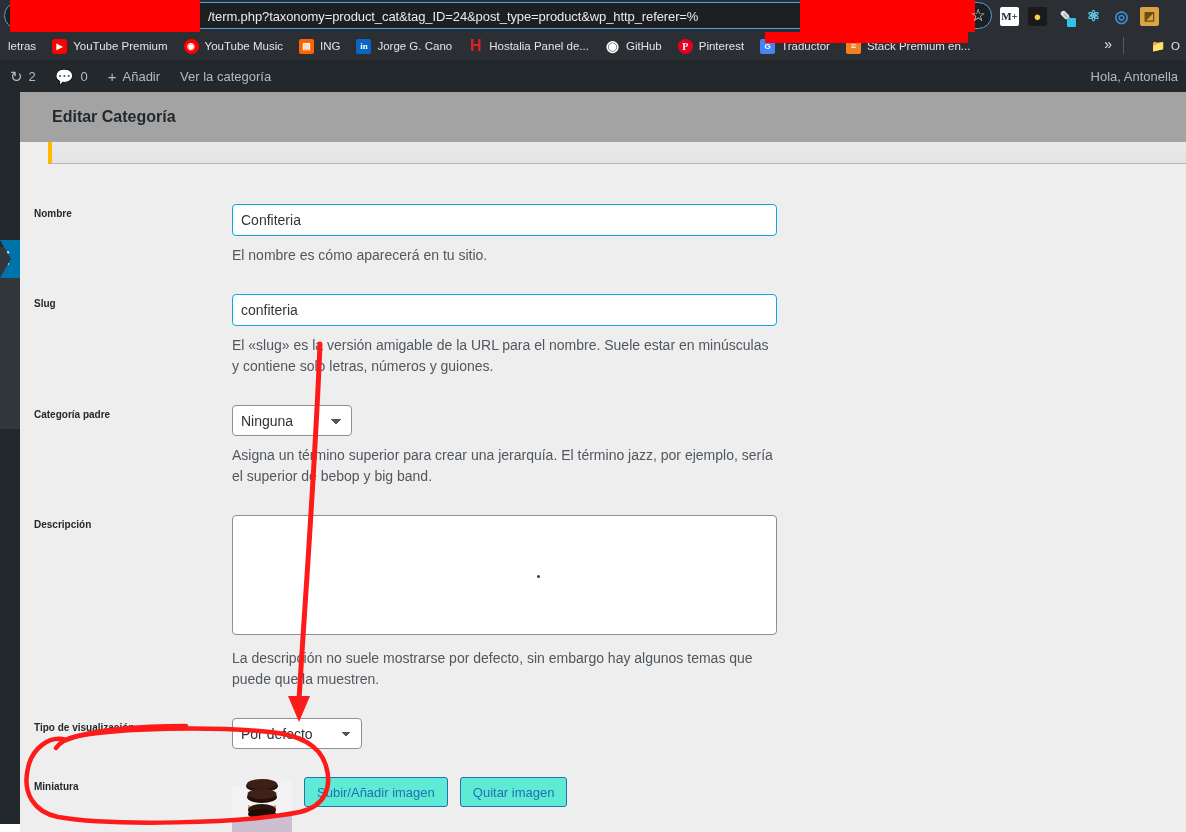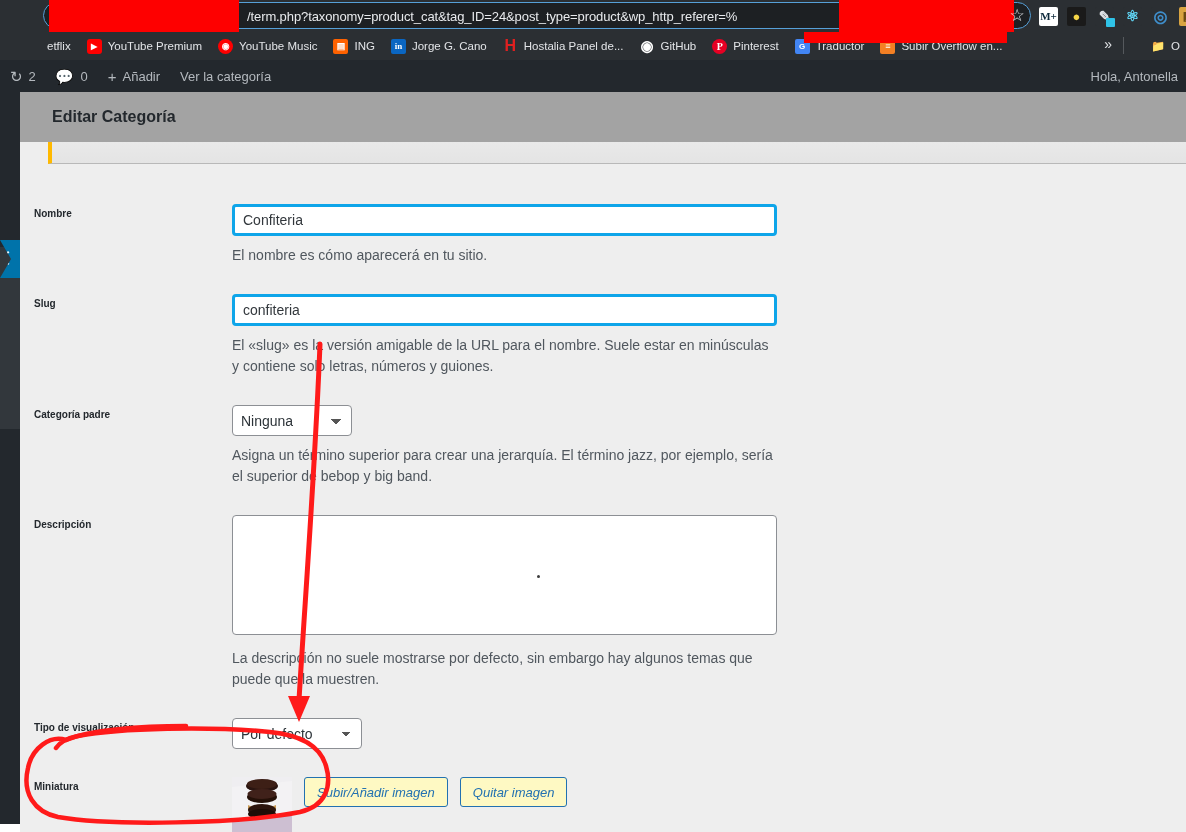--- a/index.html
+++ b/index.html
@@ -5,21 +5,21 @@
   * { box-sizing: border-box; }
   html, body { margin:0; padding:0; }
   body {
     width:1186px; height:832px; overflow:hidden;
     font-family:"Liberation Sans", sans-serif;
     background:#ffffff;
     position:relative;
   }
 
   
-  .browser { width:1186px; background:#2b2f33;padding-left:39px; }
+  .browser { width:1186px; background:#2b2f33; }
 
   .url-bar-row {
     height:32px; background:#2b2f33;
     display:flex; align-items:center; position:relative;
   }
   .url-pill {
     position:absolute; left:4px; top:2px; height:27px; width:988px;
     border:1px solid #56a0d8; border-radius:14px; background:#1d2023;
   }
   .url-text {
@@ -134,21 +134,21 @@
     padding:18px 10px 18px 14px;
     font-size:10px; font-weight:bold; color:#23282d;
     white-space:nowrap;
   }
   table.form-table td {
     padding:14px 10px 14px 0; vertical-align:top;
   }
   .txt-input {
     width:545px; height:32px; padding:0 8px;
     font-size:14px; font-family:"Liberation Sans", sans-serif; color:#32373c;
-    border:3px solid #0ea5e9; border-radius:4px; background:#fff;
+    border:1px solid #0ea5e9; border-radius:4px; background:#fff;
     box-shadow:0 0 0 transparent; outline:none;
   }
   .desc-ta {
     width:545px; height:120px; padding:6px 8px;
     font-size:14px; font-family:"Liberation Sans", sans-serif; color:#32373c;
     border:1px solid #8c8f94; border-radius:4px; background:#fff;
     resize:none; outline:none;
   }
   p.description {
     margin:9px 0 0 0; font-size:14px; color:#50575e; line-height:1.5;
@@ -175,21 +175,21 @@
     width:60px; height:60px; flex:none; overflow:hidden; border:0;
     background:#cfc6d2; position:relative;
   }
   .btn-secondary {
     height:30px; padding:0 12px;
     font-size:13px; font-family:"Liberation Sans", sans-serif;
     color:#2271b1; background:#f6f7f7;
     border:1px solid #2271b1; border-radius:3px; cursor:pointer;
     white-space:nowrap;
   }
-  .btn-secondary.white { background:#fef9c3;font-style:italic; }
+  .btn-secondary.white { background:#5eead4; }
 
   
   .annot { position:absolute; left:0; top:0; width:1186px; height:832px; pointer-events:none; }
 
   
   .dot-artifact{ position:absolute; left:517px; top:411px; width:3px; height:3px; background:#3c3c3c; border-radius:50%; }
 </style>
 </head>
 <body>
 
@@ -206,21 +206,21 @@
       <span class="ext ext-bulb">●</span>
       <span class="ext ext-pen">✎</span>
       <span class="ext ext-react">⚛</span>
       <span class="ext ext-o">◎</span>
       <span class="ext ext-tan">◩</span>
     </div>
   </div>
 
   <div class="bm-row">
     <div class="bm">
-      <span>etflix</span>
+      <span>letras</span>
     </div>
     <div class="bm">
       <span class="bm-ico ico-yt">▶</span>
       <span>YouTube Premium</span>
     </div>
     <div class="bm">
       <span class="bm-ico ico-ytm">◉</span>
       <span>YouTube Music</span>
     </div>
     <div class="bm">
@@ -242,21 +242,21 @@
     <div class="bm">
       <span class="bm-ico ico-pin">P</span>
       <span>Pinterest</span>
     </div>
     <div class="bm">
       <span class="bm-ico ico-trad">G</span>
       <span>Traductor</span>
     </div>
     <div class="bm">
       <span class="bm-ico ico-so">≡</span>
-      <span>Subir Overflow en...</span>
+      <span>Stack Premium en...</span>
     </div>
     <div class="bm-redact"></div>
     <div class="bm-more">»</div>
     <div class="bm-sep"></div>
     <div class="bm-folder">
       <span>📁</span>
       <span>O</span>
     </div>
   </div>
 </div>

